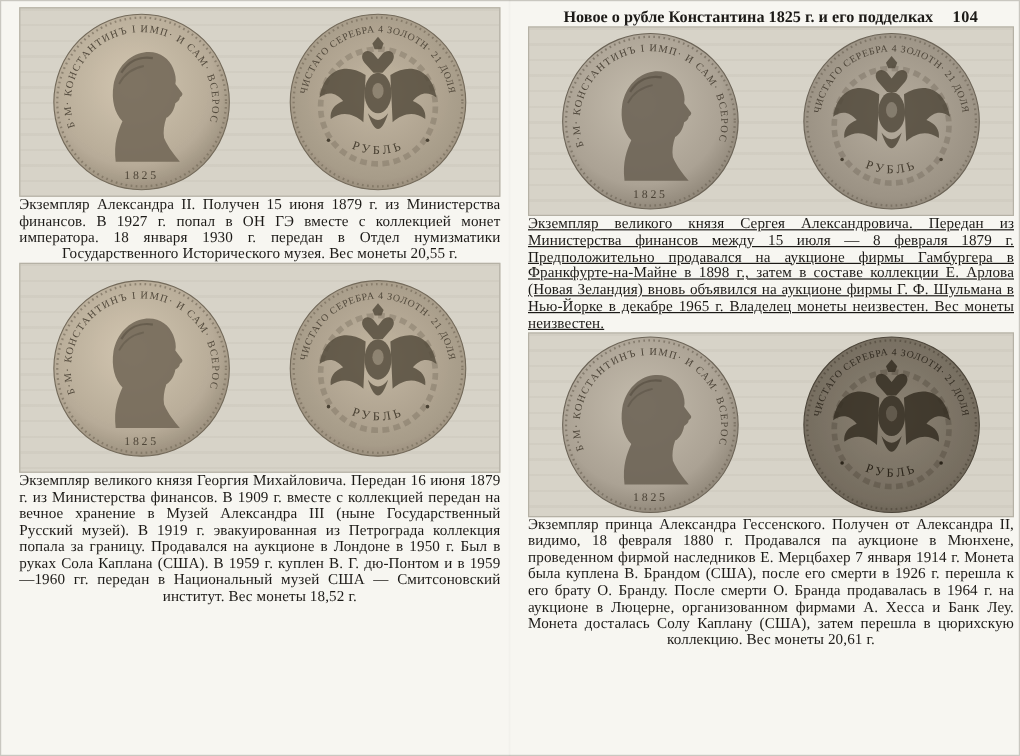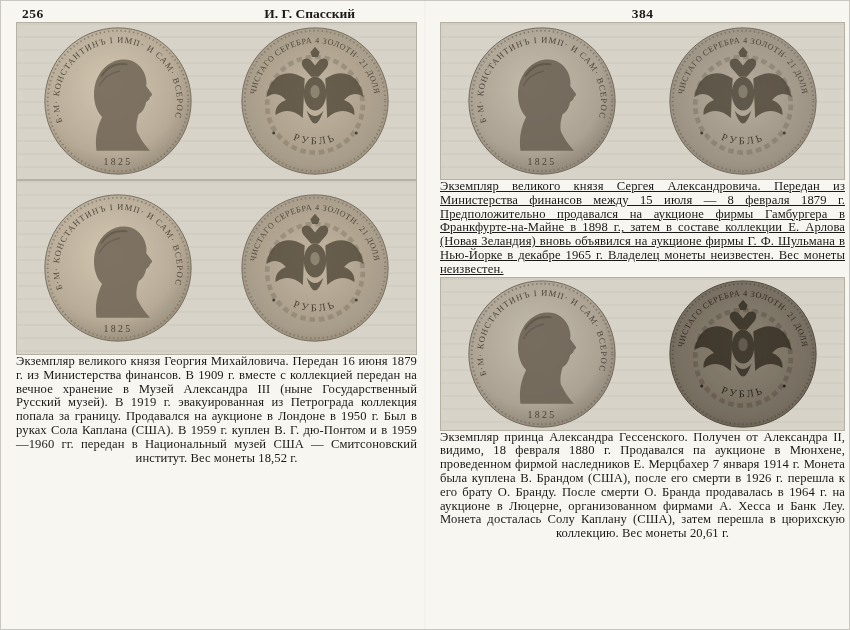--- a/index.html
+++ b/index.html
@@ -100,48 +100,46 @@
       </text>
       <circle cx="36" cy="114" r="1.6" fill="#453d30"></circle>
       <circle cx="124" cy="114" r="1.6" fill="#453d30"></circle>
     </symbol>
   </defs>
 </svg>
 
 <div class="spread">
 
   <section class="page left">
-    <header class="phead">
-      <span class="num">256</span>
-      <span class="title">И. Г. Спасский</span>
-    </header>
 
     <figure class="photo f-l1">
       <svg class="coin tint-warm" viewBox="0 0 160 160">
           <use href="#sym-obv"></use>
         </svg>
       <svg class="coin tint-warm" viewBox="0 0 160 160">
           <use href="#sym-rev"></use>
         </svg>
     </figure>
+    <p class="caption last-center c-l1">Экземпляр Александра II. Получен 15 июня 1879 г. из Министерства финансов. В 1927 г. попал в ОН ГЭ вместе с коллекцией монет императора. 18 января 1930 г. передан в Отдел нумизматики Государственного Исторического музея. Вес монеты 20,55 г.</p>
 
     <figure class="photo f-l2">
       <svg class="coin tint-warm" viewBox="0 0 160 160">
           <use href="#sym-obv"></use>
         </svg>
       <svg class="coin tint-warm" viewBox="0 0 160 160">
           <use href="#sym-rev"></use>
         </svg>
     </figure>
     <p class="caption last-center c-l2">Экземпляр великого князя Георгия Михайловича. Передан 16 июня 1879 г. из Министерства финансов. В 1909 г. вместе с коллекцией передан на вечное хранение в Музей Александра III (ныне Государственный Русский музей). В 1919 г. эвакуированная из Петрограда коллекция попала за границу. Продавался на аукционе в Лондоне в 1950 г. Был в руках Сола Каплана (США). В 1959 г. куплен В. Г. дю-Понтом и в 1959—1960 гг. передан в Национальный музей США — Смитсоновский институт. Вес монеты 18,52 г.</p>
   </section>
 
   <section class="page right">
     <header class="phead">
-      <span class="num">384</span>
+      <span class="title">Новое о рубле Константина 1825 г. и его подделках</span>
+      <span class="num">104</span>
     </header>
 
     <figure class="photo f-r1">
       <svg class="coin" viewBox="0 0 160 160">
           <use href="#sym-obv"></use>
         </svg>
       <svg class="coin" viewBox="0 0 160 160">
           <use href="#sym-rev"></use>
         </svg>
     </figure>

